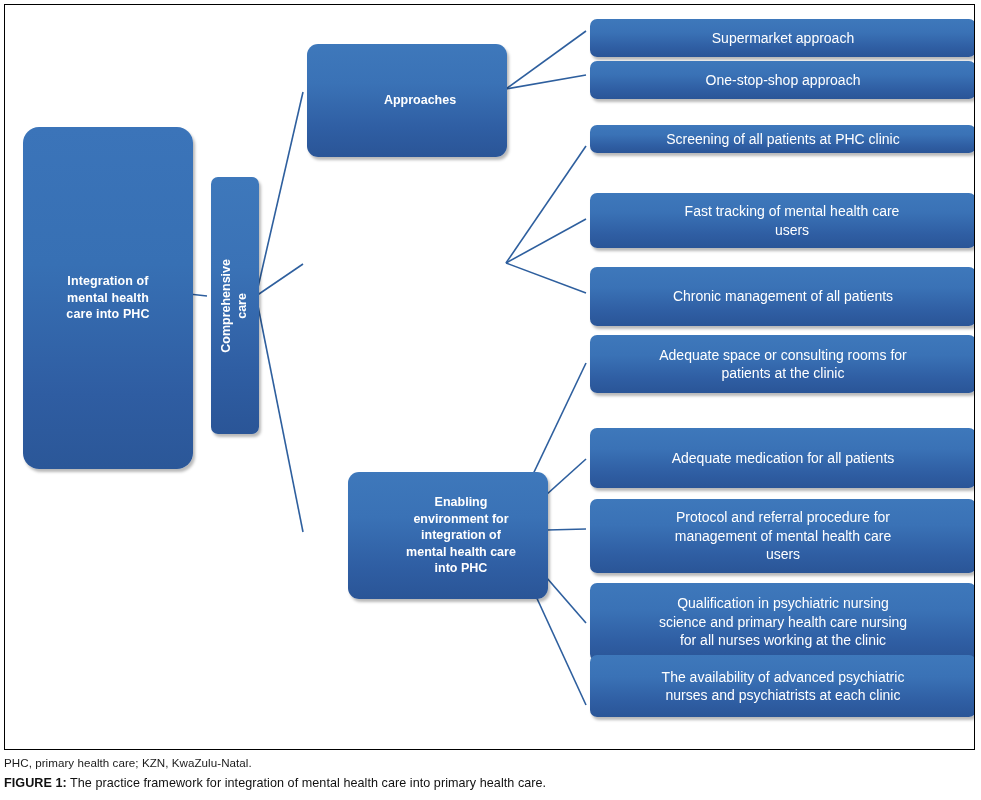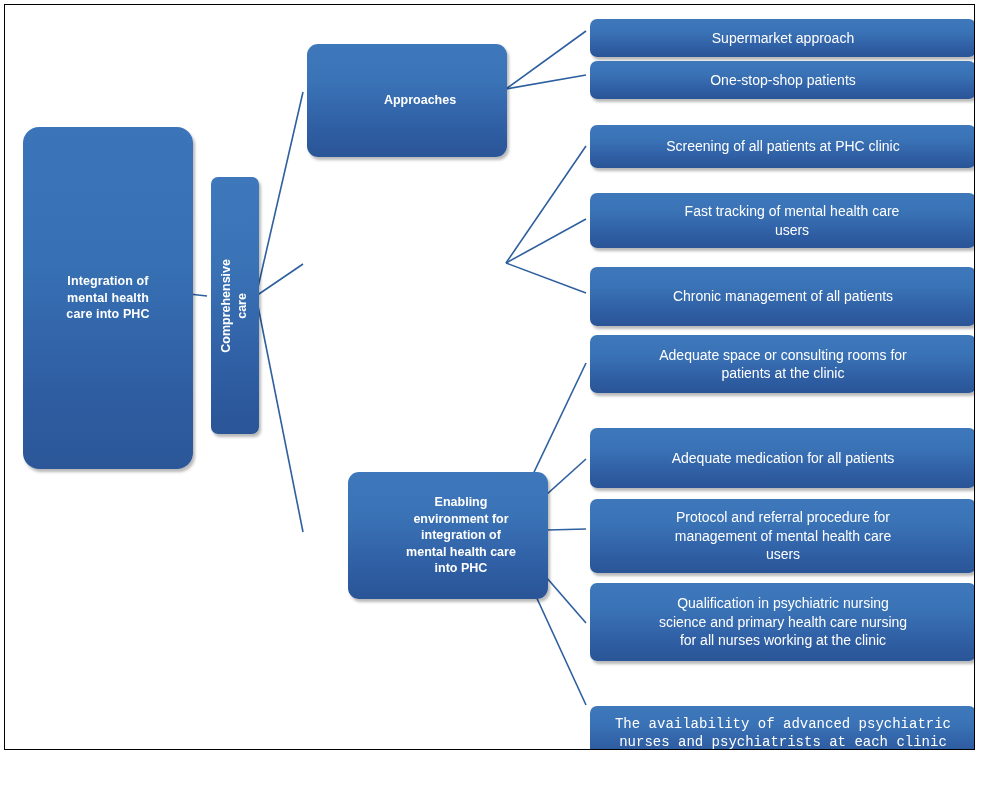--- a/index.html
+++ b/index.html
@@ -198,24 +198,24 @@
 integration of
 mental health care
 into PHC</span>
     </div>
 
     <div class="node node--leaf" style="top:14px; height:38px;">
       <span class="txt">Supermarket approach</span>
     </div>
 
     <div class="node node--leaf" style="top:56px; height:38px;">
-      <span class="txt">One-stop-shop patients</span>
-    </div>
-
-    <div class="node node--leaf" style="top:120px; height:43px;">
+      <span class="txt">One-stop-shop approach</span>
+    </div>
+
+    <div class="node node--leaf" style="top:120px; height:28px;">
       <span class="txt">Screening of all patients at PHC clinic</span>
     </div>
 
     <div class="node node--leaf" style="top:188px; height:55px;padding-left:28px;">
       <span class="txt">Fast tracking of mental health care
 users</span>
     </div>
 
     <div class="node node--leaf" style="top:262px; height:59px;">
       <span class="txt">Chronic management of all patients</span>
@@ -235,21 +235,25 @@
 management of mental health care
 users</span>
     </div>
 
     <div class="node node--leaf" style="top:578px; height:78px;">
       <span class="txt">Qualification in psychiatric nursing
 science and primary health care nursing
 for all nurses working at the clinic</span>
     </div>
 
-    <div class="node node--leaf" style="top:701px; height:54px;font-family:Liberation Mono, monospace;">
+    <div class="node node--leaf" style="top:650px; height:62px;">
       <span class="txt">The availability of advanced psychiatric
 nurses and psychiatrists at each clinic</span>
     </div>
 
   </div>
 
+  <div id="caption-area">
+    <p id="abbrev-line">PHC, primary health care; KZN, KwaZulu-Natal.</p>
+    <p id="figure-caption"><span class="figlabel">FIGURE 1:</span><span> The practice framework for integration of mental health care into primary health care.</span></p>
+  </div>
 
 </div>
 
 </body></html>

